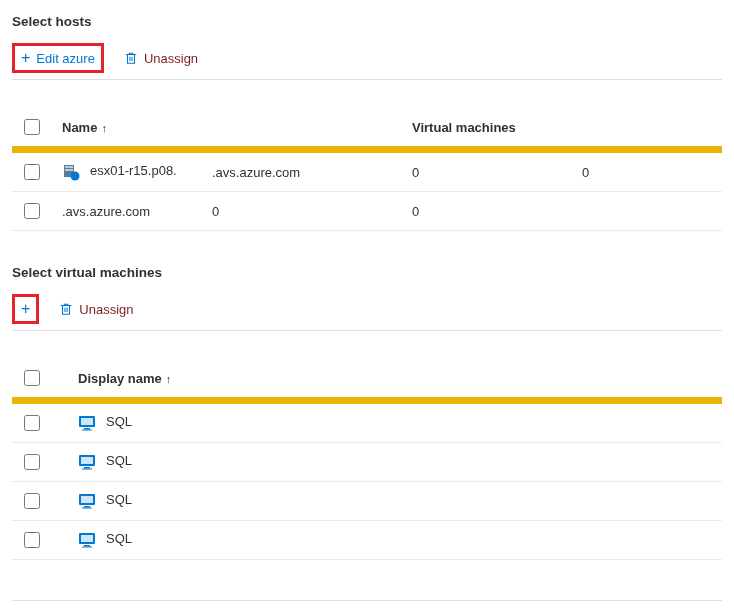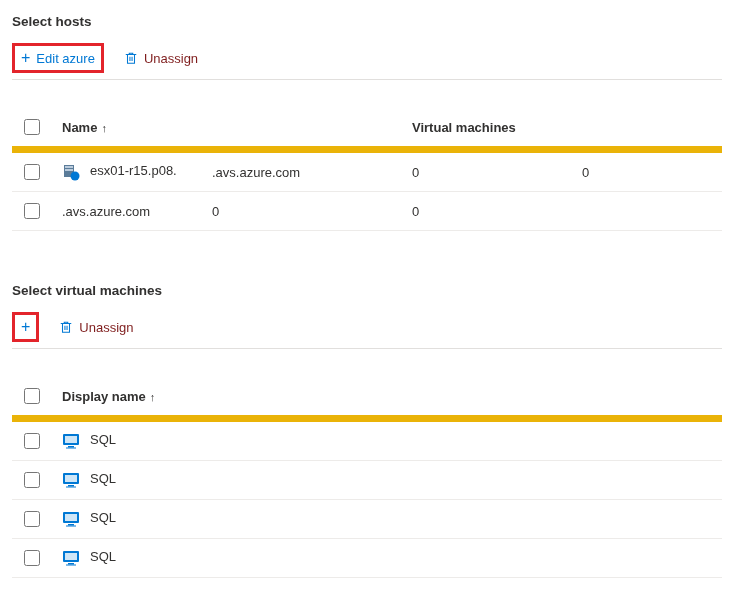--- a/index.html
+++ b/index.html
@@ -49,20 +49,21 @@
     padding: 8px 0;
     border-bottom: 7px solid #eab308;
     font-weight: 600;
     color: #323130;
   }
   .hosts-cols {
     grid-template-columns: 50px 150px 200px 170px auto;
   }
   .vm-cols {
     grid-template-columns: 50px auto;
+    gap: 16px;
   }
   .tbl-row {
     display: grid;
     align-items: center;
     padding: 8px 0;
     border-bottom: 1px solid #edebe9;
     color: #323130;
   }
   .check-cell { padding-left: 8px; }
   input[type=checkbox] {
@@ -88,21 +89,21 @@
   .next-btn {
     background: #0078d4;
     color: #fff;
     border: 3px solid #e3242b;
     padding: 7px 14px;
     font-size: 13.5px;
     font-weight: 600;
     cursor: pointer;
   }
 
-  .sec2 { margin-top: 52px; }
+  .sec2 { margin-top: 34px; }
 </style>
 </head>
 <body>
 
 <div class="section-title">Select hosts</div>
 
 <div class="toolbar">
   <button class="tool-btn edit">
     <span class="icon plus-icon">+</span>
     <span>Edit azure</span>

